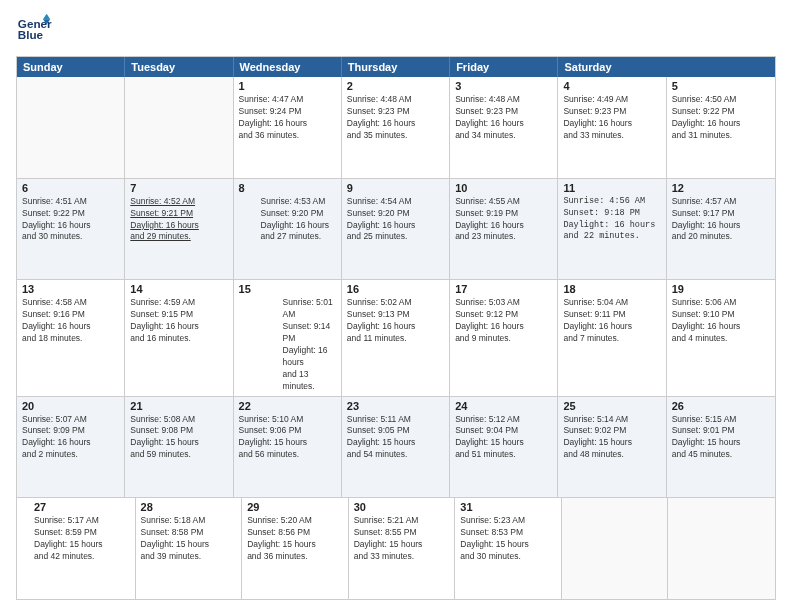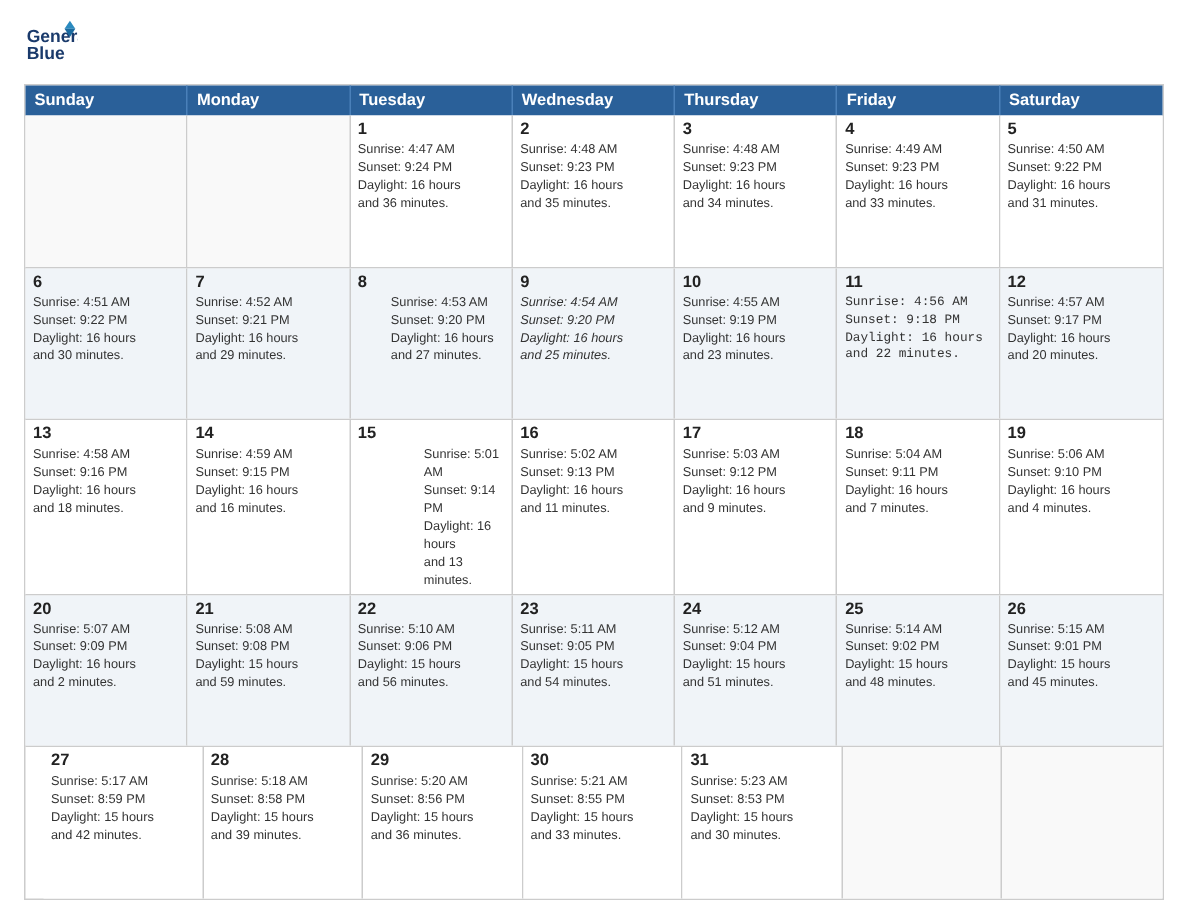--- a/index.html
+++ b/index.html
@@ -115,21 +115,20 @@
     </div>
     <div class="title-block">
       <div class="month-title"></div>
       <div class="location-title"></div>
     </div>
   </div>
 
   <div class="calendar">
     <div class="cal-header">
     <div class="cal-header-cell">Sunday</div>
-        <div class="cal-header-cell">Monday</div>
         <div class="cal-header-cell">Tuesday</div>
         <div class="cal-header-cell">Wednesday</div>
         <div class="cal-header-cell">Thursday</div>
         <div class="cal-header-cell">Friday</div>
         <div class="cal-header-cell">Saturday</div>
       </div>
     <div class="cal-body">
     <div class="cal-row">
           <div class="cal-cell empty"></div>
           <div class="cal-cell empty"></div>
@@ -172,35 +171,35 @@
         <div class="cal-row">
           <div class="cal-cell alt-row">
             <div class="cell-day">6</div>
             <div class="cell-info" style="white-space: pre-line;">Sunrise: 4:51 AM
 Sunset: 9:22 PM
 Daylight: 16 hours
 and 30 minutes.</div>
           </div>
           <div class="cal-cell alt-row">
             <div class="cell-day">7</div>
-            <div class="cell-info" style="white-space: pre-line;">Sunrise: 4:52 AM
+            <div class="cell-info" style="white-space: pre-line; text-decoration: underline;">Sunrise: 4:52 AM
 Sunset: 9:21 PM
 Daylight: 16 hours
 and 29 minutes.</div>
           </div>
           <div class="cal-cell alt-row">
             <div class="cell-day">8</div>
             <div class="cell-info" style="white-space: pre-line; margin-left: 22px;">Sunrise: 4:53 AM
 Sunset: 9:20 PM
 Daylight: 16 hours
 and 27 minutes.</div>
           </div>
           <div class="cal-cell alt-row">
             <div class="cell-day">9</div>
-            <div class="cell-info" style="white-space: pre-line; font-style: italic;">Sunrise: 4:54 AM
+            <div class="cell-info" style="white-space: pre-line;">Sunrise: 4:54 AM
 Sunset: 9:20 PM
 Daylight: 16 hours
 and 25 minutes.</div>
           </div>
           <div class="cal-cell alt-row">
             <div class="cell-day">10</div>
             <div class="cell-info" style="white-space: pre-line;">Sunrise: 4:55 AM
 Sunset: 9:19 PM
 Daylight: 16 hours
 and 23 minutes.</div>

